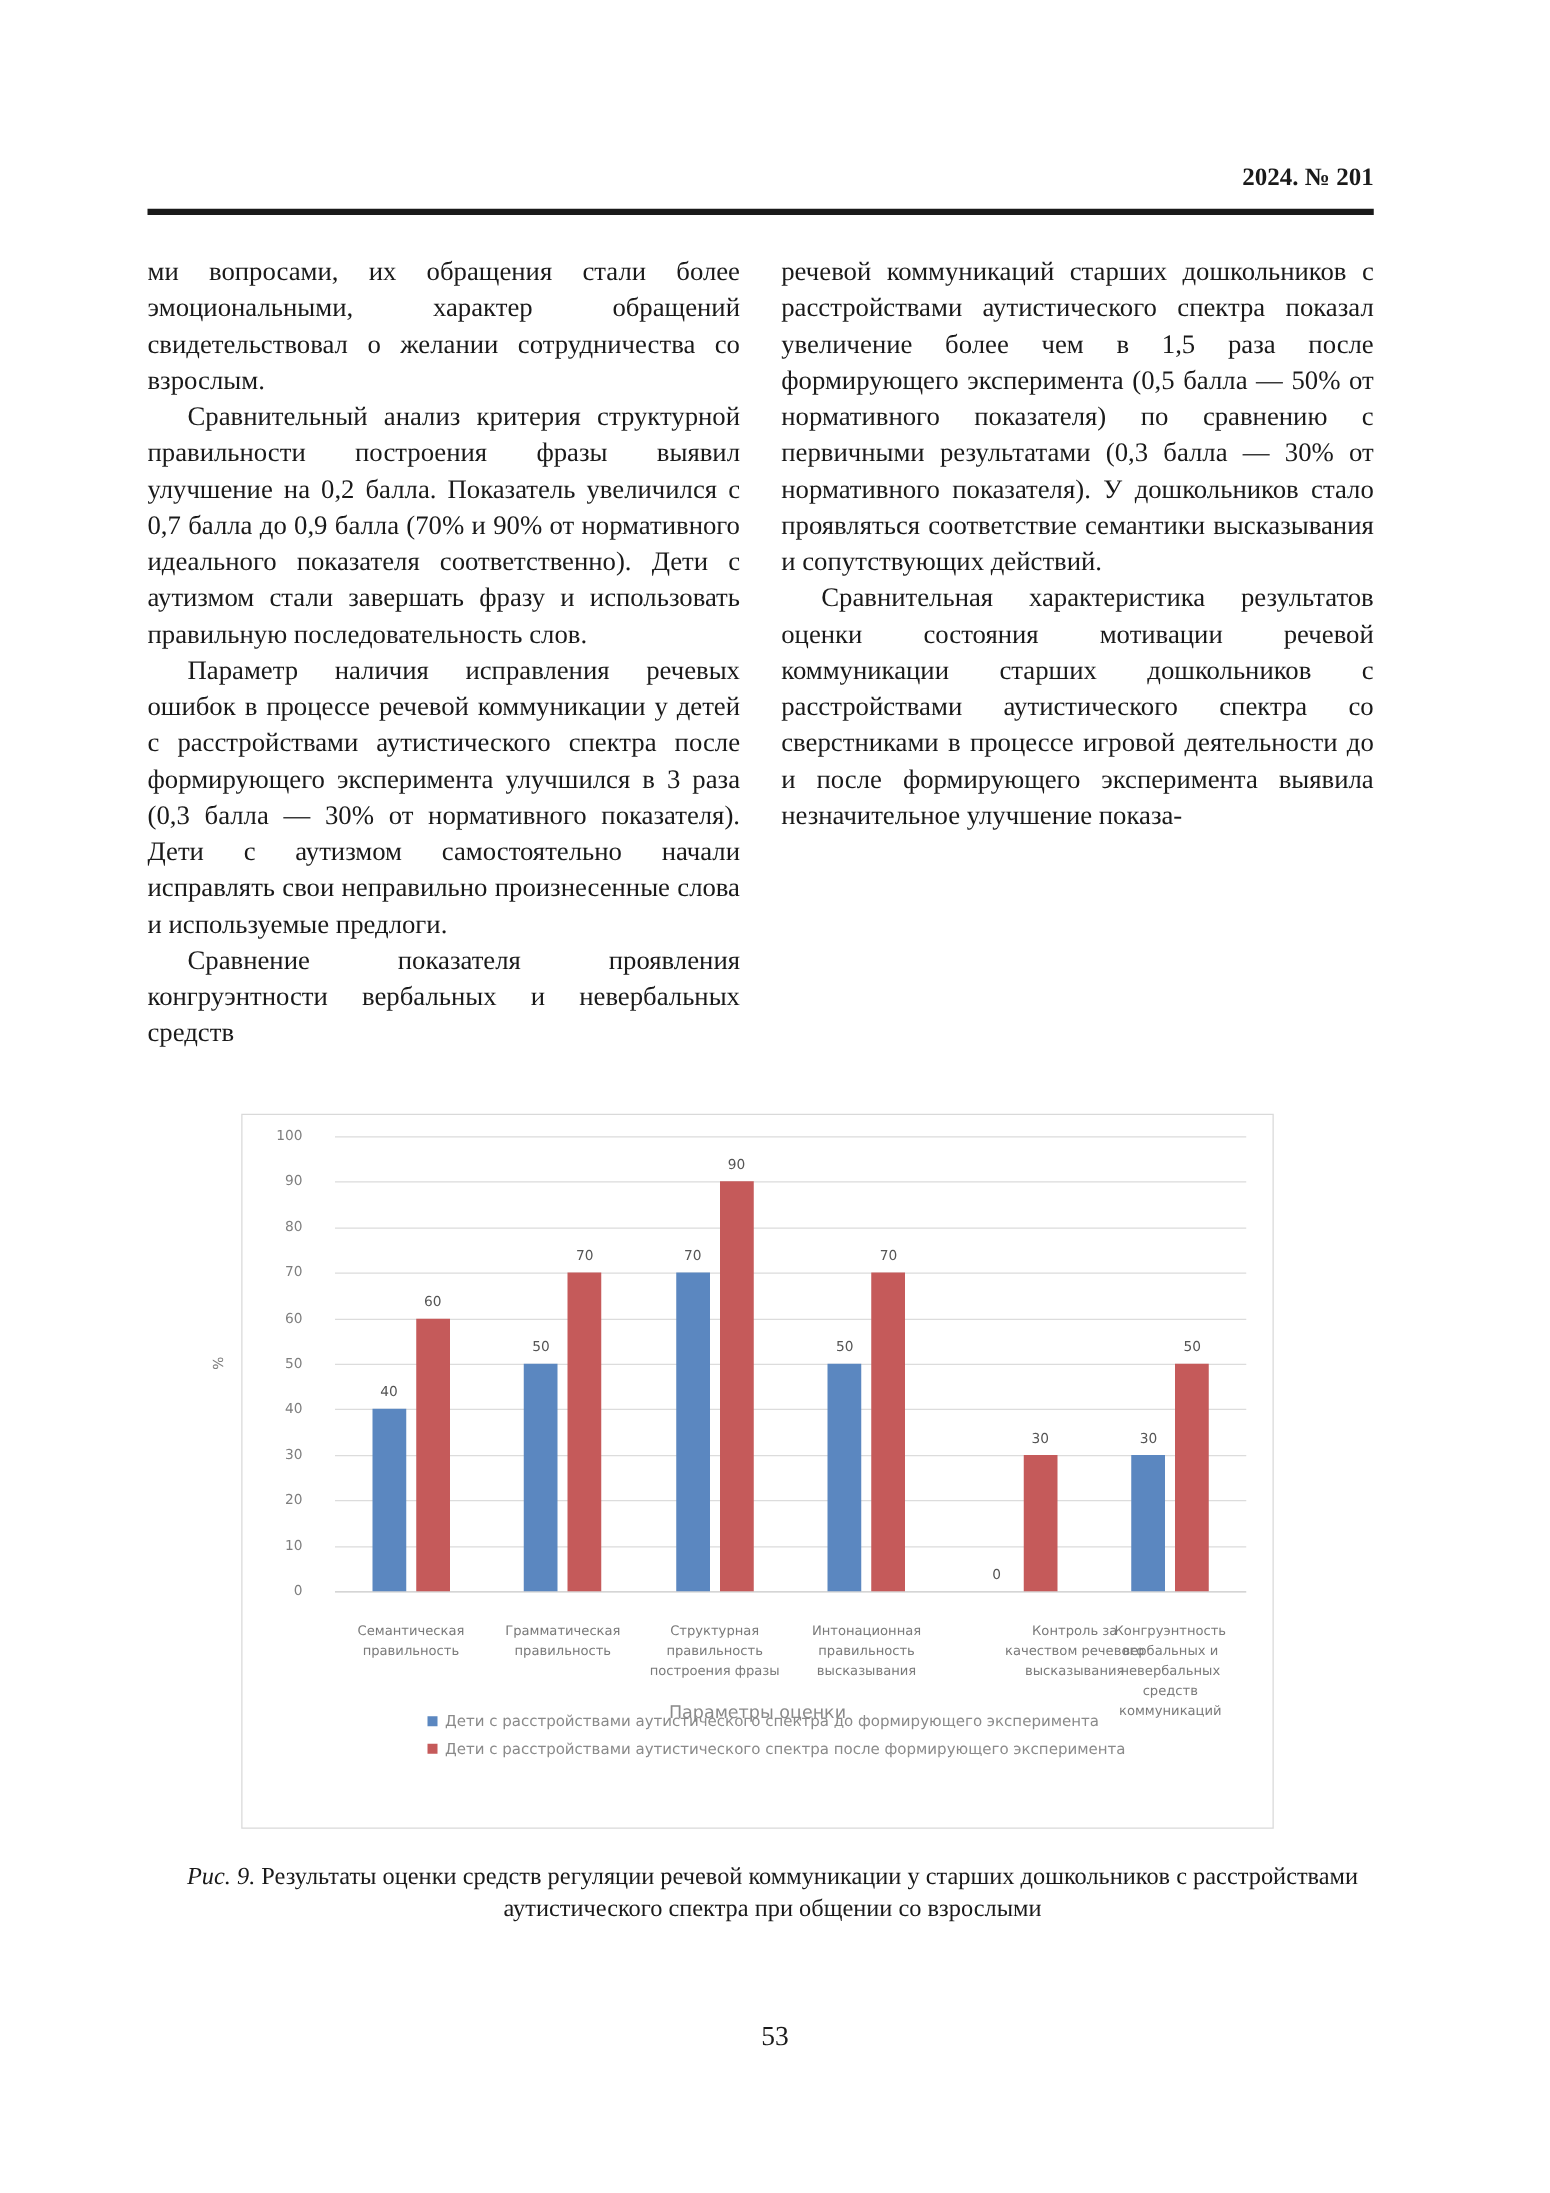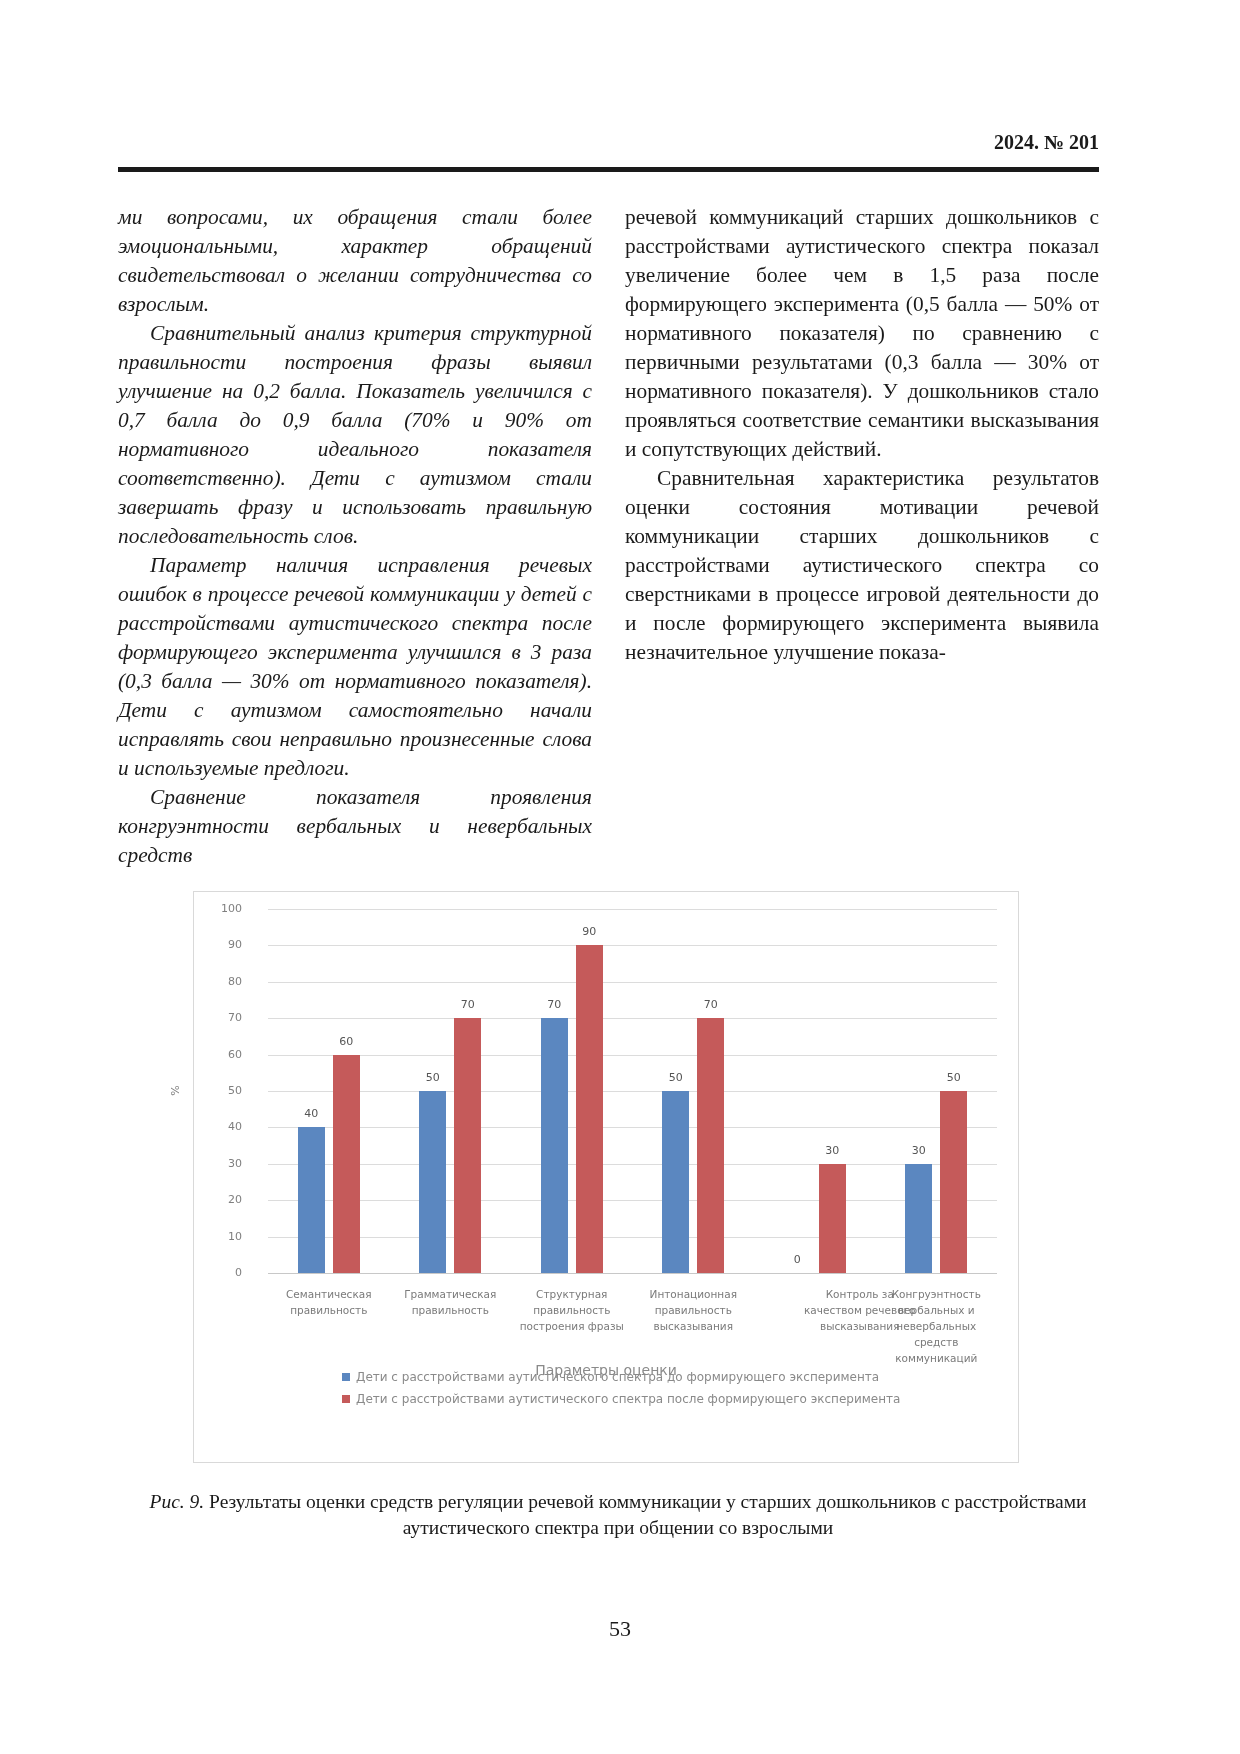--- a/index.html
+++ b/index.html
@@ -1,38 +1,38 @@
 <!DOCTYPE html>
 <html><head>
 <meta charset="utf-8">
 <style>
   html, body { margin: 0; padding: 0; background: #ffffff; }
   body { width: 1240px; height: 1754px; position: relative; overflow: hidden;
          font-family: "Liberation Serif", "DejaVu Serif", serif; color: #1a1a1a; }
   .header-issue { position: absolute; right: 141px; top: 131px; font-size: 20px; font-weight: bold; }
   .header-rule { position: absolute; left: 118px; top: 167px; width: 981px; height: 5px; background: #1a1a1a; }
   .col { position: absolute; top: 203px; width: 474px; font-size: 21.4px; line-height: 29px; text-align: justify; }
-  .col.left { left: 118px; font-style: italic; }
+  .col.left { left: 118px; }
   .col.right { left: 625px; }
   .col p { margin: 0; }
   .col p.indent { text-indent: 32px; }
   
   .chart-frame { position: absolute; left: 193px; top: 891px; width: 824px; height: 570px;
                  border: 1px solid #d9d9d9; background: #fff;
                  font-family: "DejaVu Sans", "Liberation Sans", sans-serif; color: #7f7f7f; }
   .plot { position: absolute; left: 74px; top: 17px; width: 729px; height: 364px; }
   .gridline { position: absolute; left: 0; width: 100%; height: 1px; background: #dcdcdc; }
   .gridline.axis { background: #c8c8c8; }
   .ytick { position: absolute; left: -62px; width: 36px; text-align: right; font-size: 11px; transform: translateY(-7px); }
   .ylabel { position: absolute; left: -98px; top: 175px; font-size: 11px; transform: rotate(-90deg); }
   .bar { position: absolute; bottom: 0; width: 27px; }
   .bar.s0 { background: #5b87c0; }
   .bar.s1 { background: #c55a5a; }
   .bar-label { position: absolute; width: 40px; text-align: center; font-size: 11px; color: #555; }
-  .cat-label { position: absolute; top: 377px; width: 118px; text-align: center; font-size: 10.5px; line-height: 16px; color: #7a7a7a; }
+  .cat-label { position: absolute; top: 388px; width: 118px; text-align: center; font-size: 10.5px; line-height: 16px; color: #7a7a7a; }
   .xtitle { position: absolute; left: 0; width: 100%; top: 470px; text-align: center; font-size: 14px; color: #8a8a8a; }
   .legend { position: absolute; left: 148px; font-size: 12px; color: #8a8a8a; display: flex; align-items: center; }
   .legend .swatch { width: 8px; height: 8px; margin-right: 6px; display: inline-block; }
   .caption { position: absolute; left: 118px; width: 1000px; top: 1489px; text-align: center; font-size: 19.5px; line-height: 26px; }
   .caption .fig-ref { font-style: italic; }
   .page-number { position: absolute; left: 0; width: 1240px; top: 1616px; text-align: center; font-size: 22px; }
 </style>
 </head>
 <body>
 

